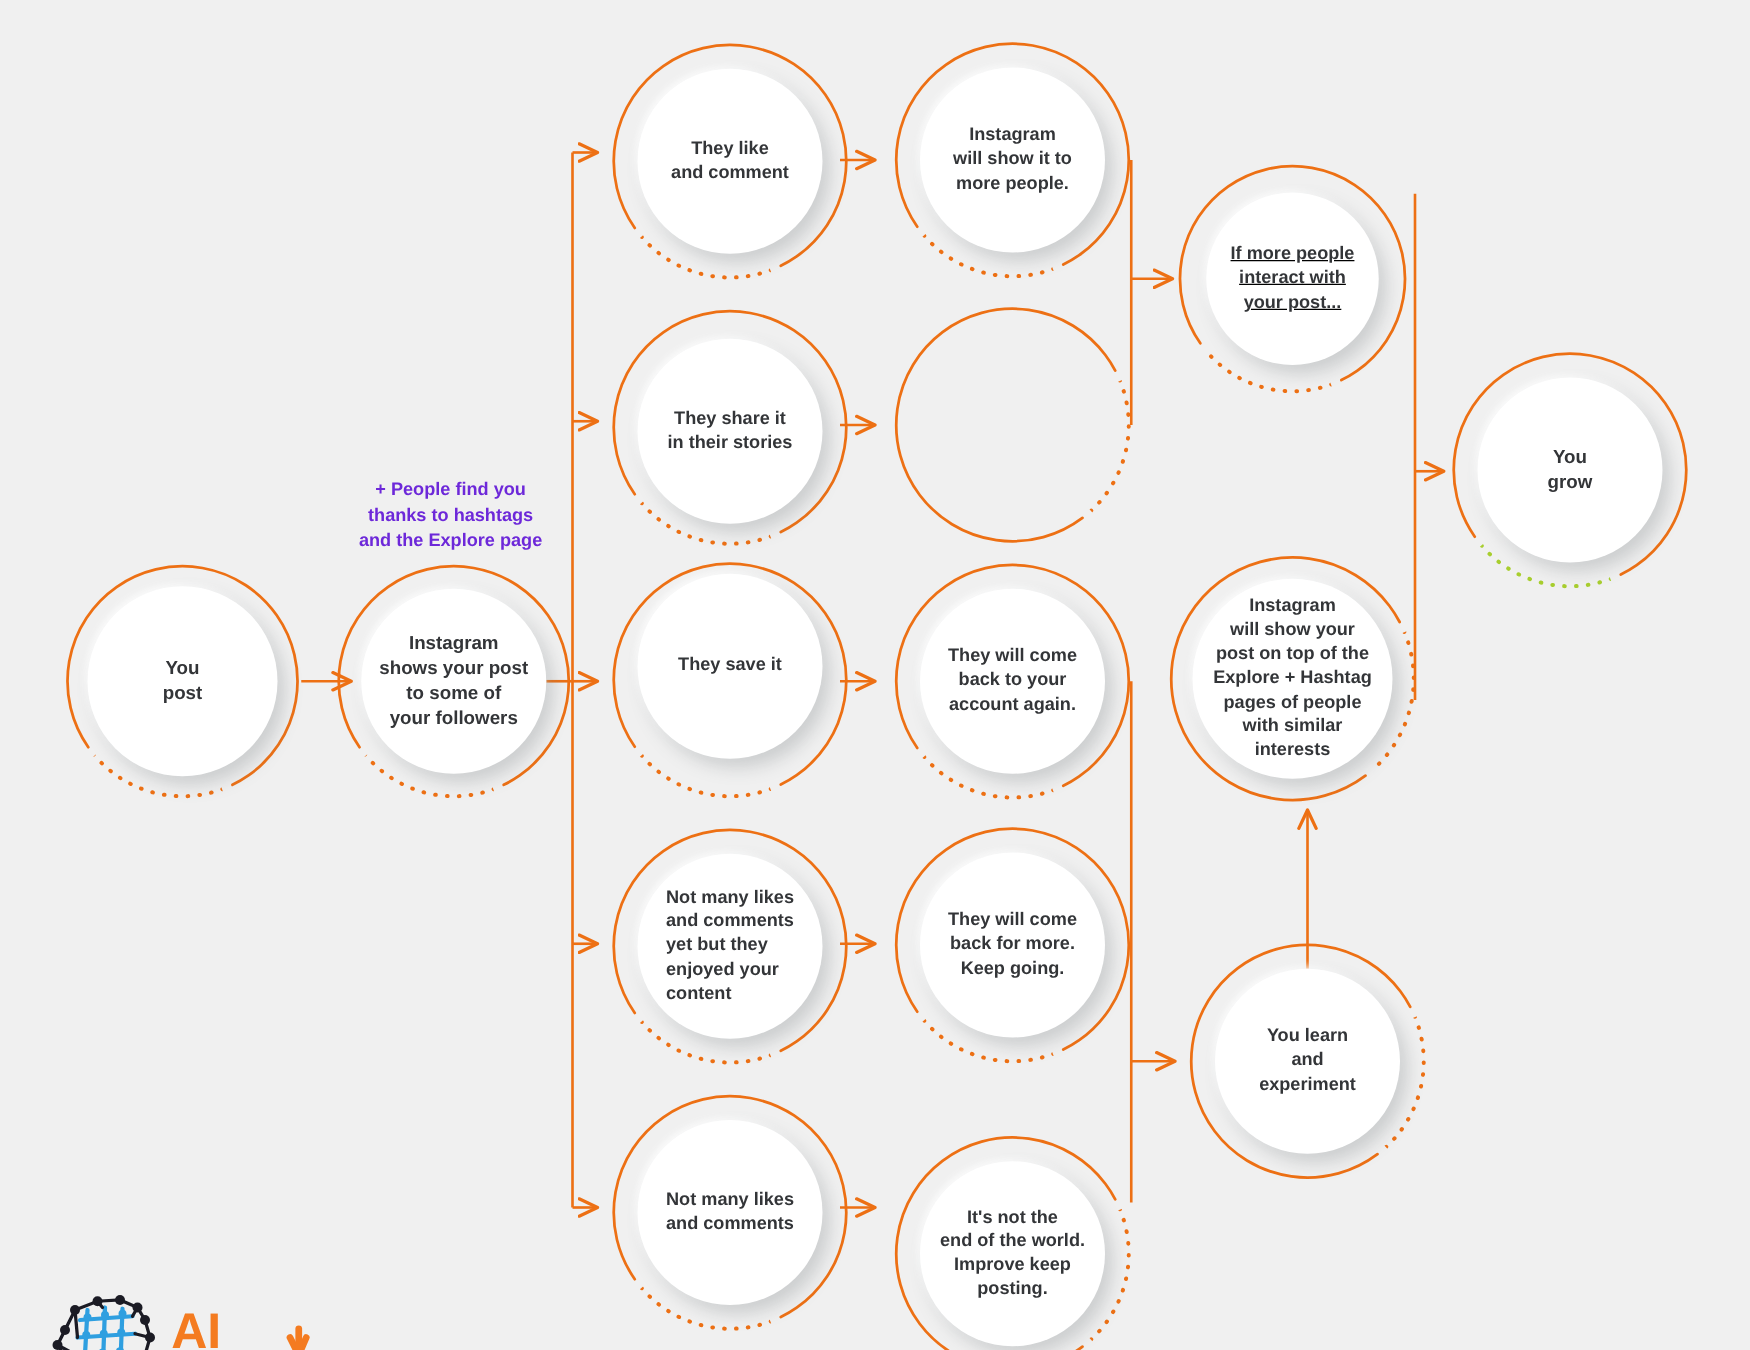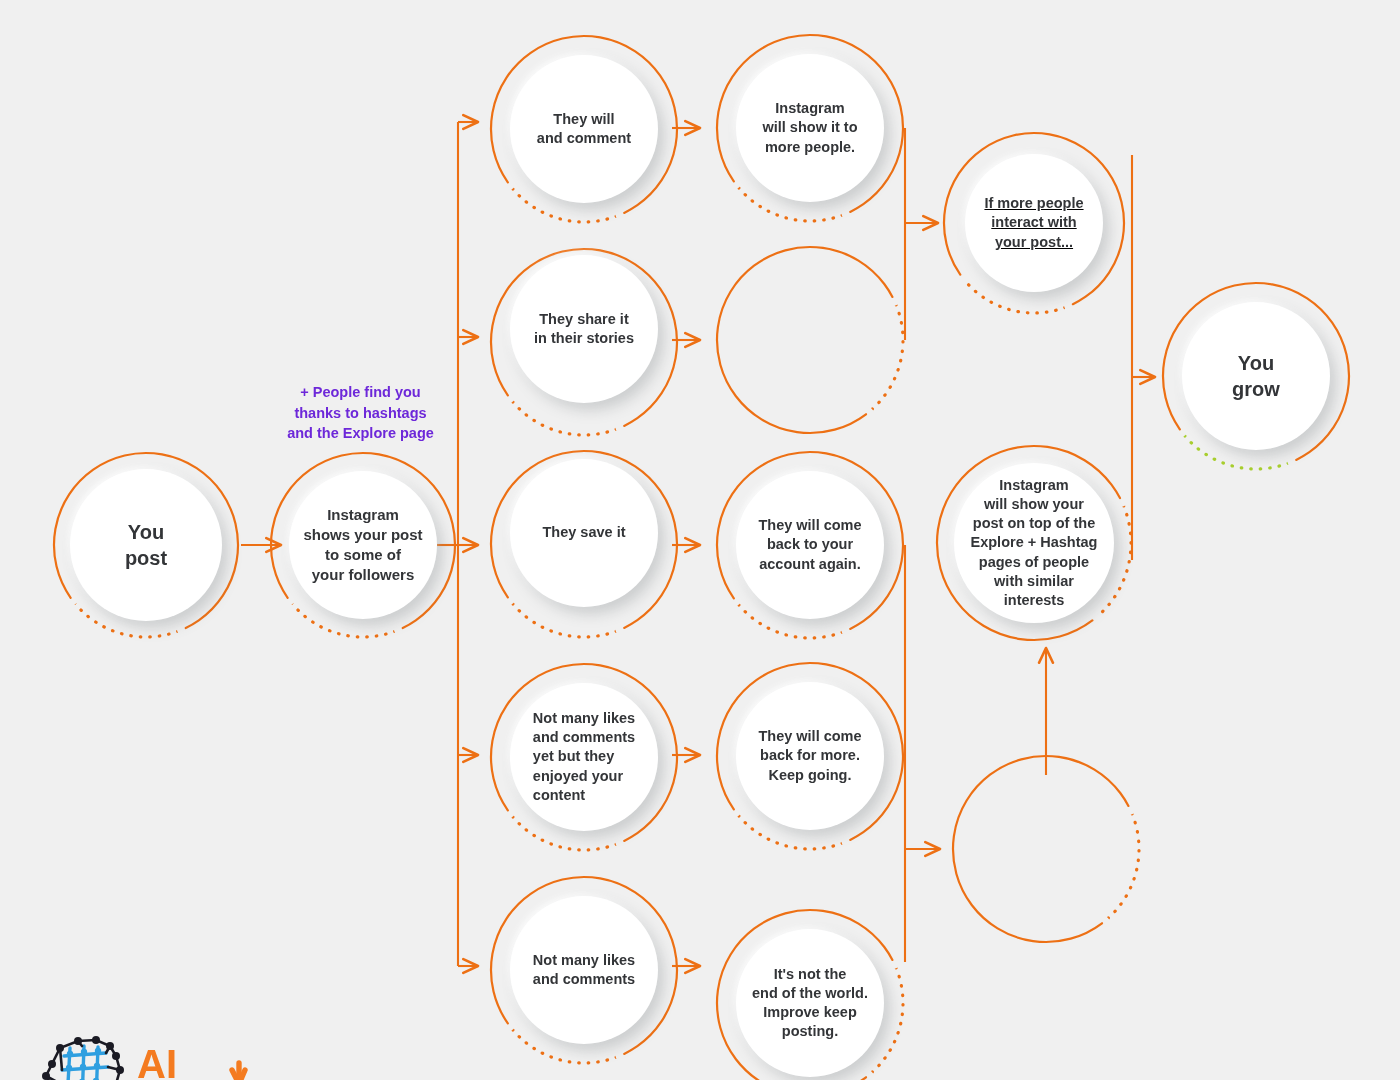--- a/index.html
+++ b/index.html
@@ -49,21 +49,21 @@
     box-sizing: border-box;
   }
   .node .label {
     color: #333538;
     line-height: 1.32;
     text-align: center;
     padding: 0 6px;
     white-space: pre-line;
   }
   .node.big .label {
-    font-size: 20px;
+    font-size: 15px;
     font-weight: 700;
   }
   .node.mid .label {
     font-size: 15px;
     font-weight: 700;
   }
   .node.small .label {
     font-size: 14.5px;
     font-weight: 700;
   }
@@ -180,37 +180,37 @@
             <mask id="m2">
               <circle cx="101" cy="101" r="93" fill="none" stroke="#fff" stroke-width="10" stroke-dasharray="113.47565255273281 470.86058101496866" stroke-dashoffset="-461.86058101496866"></circle>
             </mask>
           </defs>
           <g transform="rotate(145 101 101)">
             <circle cx="101" cy="101" r="93" fill="none" stroke="#ED7014" stroke-width="2.2" stroke-linecap="round" stroke-dasharray="452.86058101496866 131.4756525527328"></circle>
             <circle cx="101" cy="101" r="93" fill="none" stroke="#ED7014" stroke-width="3.2" stroke-linecap="round" stroke-dasharray="0.5 9" pathLength="584.3362335677015" style="stroke-dasharray:0.5 9; stroke-dashoffset:-461.86058101496866;" mask="url(#m2)"></circle>
           </g>
         </svg>
         <div class="disc" style="left: 27px; top: 27px; width: 148px; height: 148px;">
-          <div class="label">They will
+          <div class="label">They like
 and comment</div>
         </div>
       </div>
       <div class="node small" style="left: 483px; top: 241px; width: 202px; height: 202px;">
         <svg class="ring" viewBox="0 0 202 202">
           <defs>
             <mask id="m3">
               <circle cx="101" cy="101" r="93" fill="none" stroke="#fff" stroke-width="10" stroke-dasharray="113.47565255273281 470.86058101496866" stroke-dashoffset="-461.86058101496866"></circle>
             </mask>
           </defs>
           <g transform="rotate(145 101 101)">
             <circle cx="101" cy="101" r="93" fill="none" stroke="#ED7014" stroke-width="2.2" stroke-linecap="round" stroke-dasharray="452.86058101496866 131.4756525527328"></circle>
             <circle cx="101" cy="101" r="93" fill="none" stroke="#ED7014" stroke-width="3.2" stroke-linecap="round" stroke-dasharray="0.5 9" pathLength="584.3362335677015" style="stroke-dasharray:0.5 9; stroke-dashoffset:-461.86058101496866;" mask="url(#m3)"></circle>
           </g>
         </svg>
-        <div class="disc" style="left: 27px; top: 14px; width: 148px; height: 148px;">
+        <div class="disc" style="left: 27px; top: 30px; width: 148px; height: 148px;">
           <div class="label">They share it
 in their stories</div>
         </div>
       </div>
       <div class="node small" style="left: 483px; top: 443px; width: 202px; height: 202px;">
         <svg class="ring" viewBox="0 0 202 202">
           <defs>
             <mask id="m4">
               <circle cx="101" cy="101" r="93" fill="none" stroke="#fff" stroke-width="10" stroke-dasharray="113.47565255273281 470.86058101496866" stroke-dashoffset="-461.86058101496866"></circle>
             </mask>
@@ -392,20 +392,25 @@
           <defs>
             <mask id="m14">
               <circle cx="101" cy="101" r="93" fill="none" stroke="#fff" stroke-width="10" stroke-dasharray="113.47565255273281 470.86058101496866" stroke-dashoffset="-461.86058101496866"></circle>
             </mask>
           </defs>
           <g transform="rotate(53 101 101)">
             <circle cx="101" cy="101" r="93" fill="none" stroke="#ED7014" stroke-width="2.2" stroke-linecap="round" stroke-dasharray="452.86058101496866 131.4756525527328"></circle>
             <circle cx="101" cy="101" r="93" fill="none" stroke="#ED7014" stroke-width="3.2" stroke-linecap="round" stroke-dasharray="0.5 9" pathLength="584.3362335677015" style="stroke-dasharray:0.5 9; stroke-dashoffset:-461.86058101496866;" mask="url(#m14)"></circle>
           </g>
         </svg>
+        <div class="disc" style="left: 27px; top: 27px; width: 148px; height: 148px;">
+          <div class="label">You learn
+and
+experiment</div>
+        </div>
       </div>
       <div class="node big" style="left: 1155px; top: 275px; width: 202px; height: 202px;">
         <svg class="ring" viewBox="0 0 202 202">
           <defs>
             <mask id="m15">
               <circle cx="101" cy="101" r="93" fill="none" stroke="#fff" stroke-width="10" stroke-dasharray="113.47565255273281 470.86058101496866" stroke-dashoffset="-461.86058101496866"></circle>
             </mask>
           </defs>
           <g transform="rotate(145 101 101)">
             <circle cx="101" cy="101" r="93" fill="none" stroke="#ED7014" stroke-width="2.2" stroke-linecap="round" stroke-dasharray="452.86058101496866 131.4756525527328"></circle>

